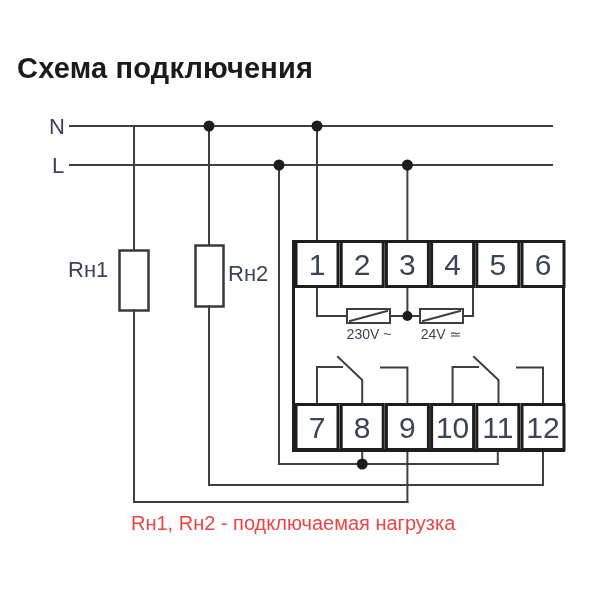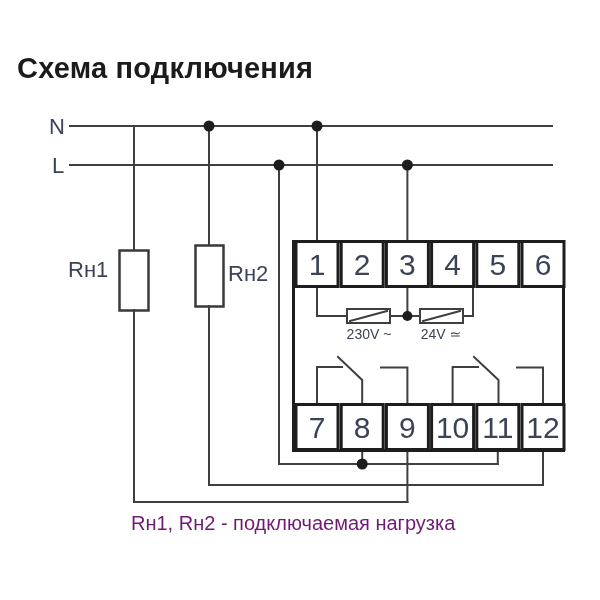--- a/index.html
+++ b/index.html
@@ -1,20 +1,20 @@
 <!DOCTYPE html>
 <html><head>
 <meta charset="utf-8">
 <style>
   html,body{margin:0;padding:0;background:#ffffff;}
   .page{position:relative;width:576px;height:600px;background:#ffffff;overflow:hidden;
         font-family:"Liberation Sans", sans-serif;}
   .title{position:absolute;left:17px;top:52px;font-size:29px;font-weight:bold;
          color:#1b1b1b;letter-spacing:0.2px;white-space:nowrap;}
-  .caption{position:absolute;left:131px;top:512px;font-size:20px;color:#701a75;
+  .caption{position:absolute;left:131px;top:512px;font-size:20px;color:#ef4444;
            white-space:nowrap;}
   svg{position:absolute;left:0;top:0;}
   .wire{stroke:#3f3f3f;stroke-width:2;fill:none;stroke-linecap:square;}
   .thick{stroke:#1d1d1d;stroke-width:3;fill:none;}
   .tbox{stroke:#1d1d1d;stroke-width:3;fill:#ffffff;}
   .loadbox{stroke:#3a3a3a;stroke-width:2.5;fill:#ffffff;}
   .supplybox{stroke:#3f3f3f;stroke-width:2;fill:#ffffff;}
   .dot{fill:#1d1d1d;stroke:none;}
   .buslabel{font-size:22px;fill:#3a4456;}
   .loadlabel{font-size:22px;fill:#3a4456;}

